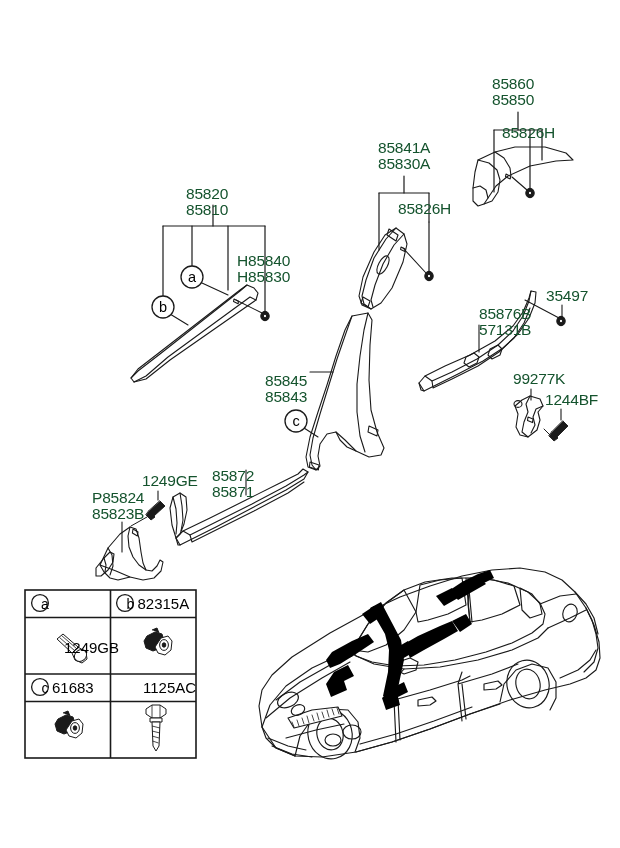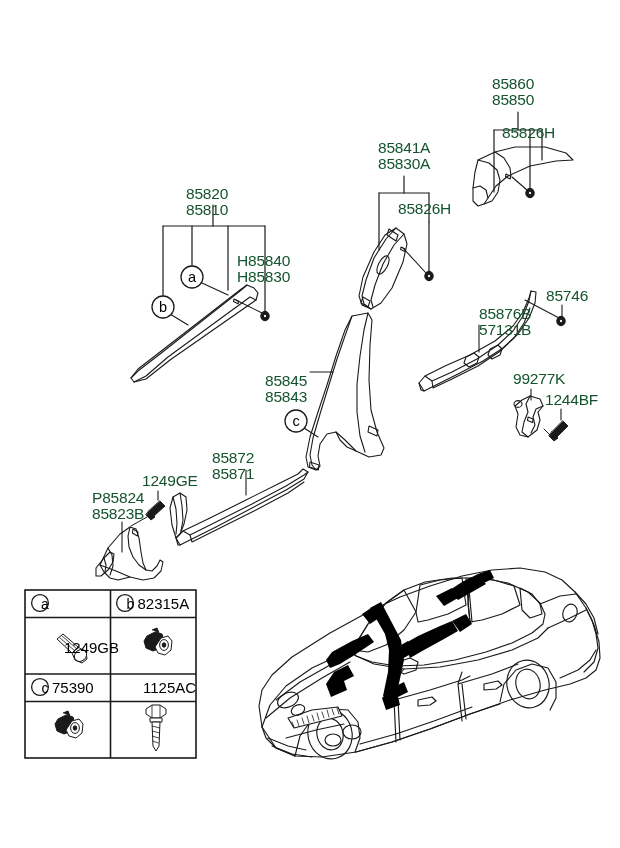--- a/index.html
+++ b/index.html
@@ -430,36 +430,36 @@
       </div>
       <div class="lbl" style="left: 502px; top: 125px;"><span>85826H</span></div>
       <div class="lbl two" style="left: 265px; top: 363px; margin-top: 10px;">
         <span>85845</span>
         <span>85843</span>
       </div>
       <div class="lbl two" style="left: 447px; top: 306px; margin-left: 32px;">
         <span>85876B</span>
         <span>57131B</span>
       </div>
-      <div class="lbl" style="left: 546px; top: 288px;"><span>85746</span></div>
+      <div class="lbl" style="left: 546px; top: 288px;"><span>35497</span></div>
       <div class="lbl" style="left: 513px; top: 371px;"><span>99277K</span></div>
       <div class="lbl" style="left: 545px; top: 392px;"><span>1244BF</span></div>
-      <div class="lbl two" style="left: 212px; top: 450px;">
+      <div class="lbl two" style="left: 212px; top: 468px;">
         <span>85872</span>
         <span>85871</span>
       </div>
       <div class="lbl" style="left: 142px; top: 473px;"><span>1249GE</span></div>
       <div class="lbl two" style="left: 92px; top: 490px;">
         <span>P85824</span>
         <span>85823B</span>
       </div>
     </div>
   <div id="legend-text-container">
       <div class="legend-txt" style="left: 64px; top: 596px; margin-top: 44px;">1249GB</div>
       <div class="circ-letter" style="left: 36px; top: 597px; width: 18px; text-align: center;">a</div>
       <div class="legend-txt" style="left: 137.5px; top: 596px;">82315A</div>
       <div class="circ-letter" style="left: 121.5px; top: 597px; width: 18px; text-align: center;">b</div>
-      <div class="legend-txt" style="left: 52px; top: 680px;">75390</div>
+      <div class="legend-txt" style="left: 52px; top: 680px;">61683</div>
       <div class="circ-letter" style="left: 36px; top: 681px; width: 18px; text-align: center;">c</div>
       <div class="legend-txt" style="left: 143px; top: 680px;">1125AC</div>
     </div>
 
 </div>
 
 </body></html>

